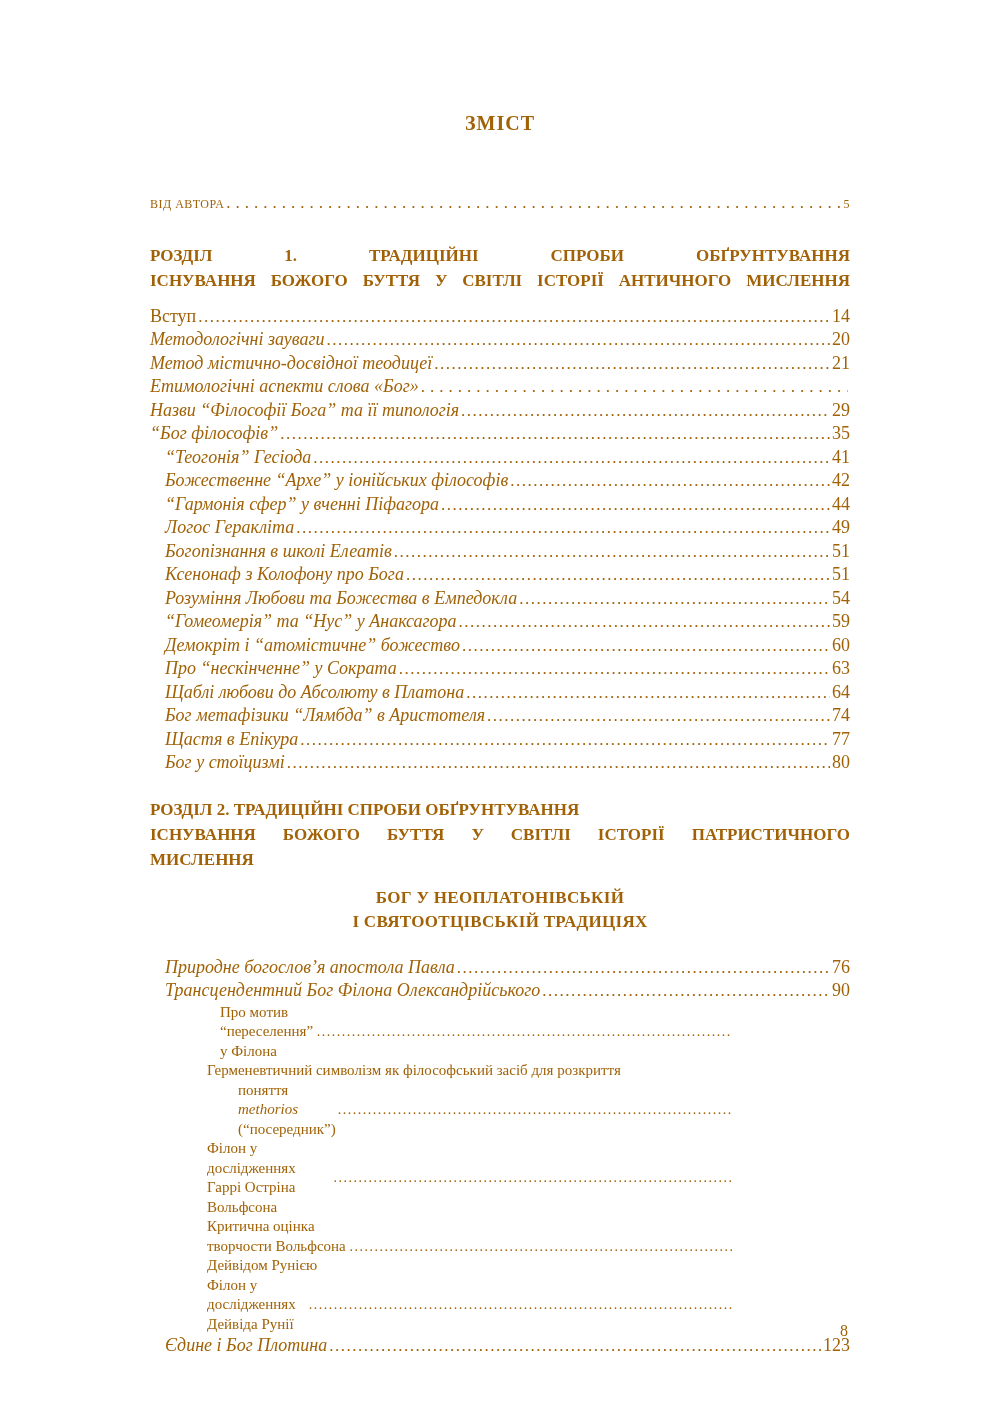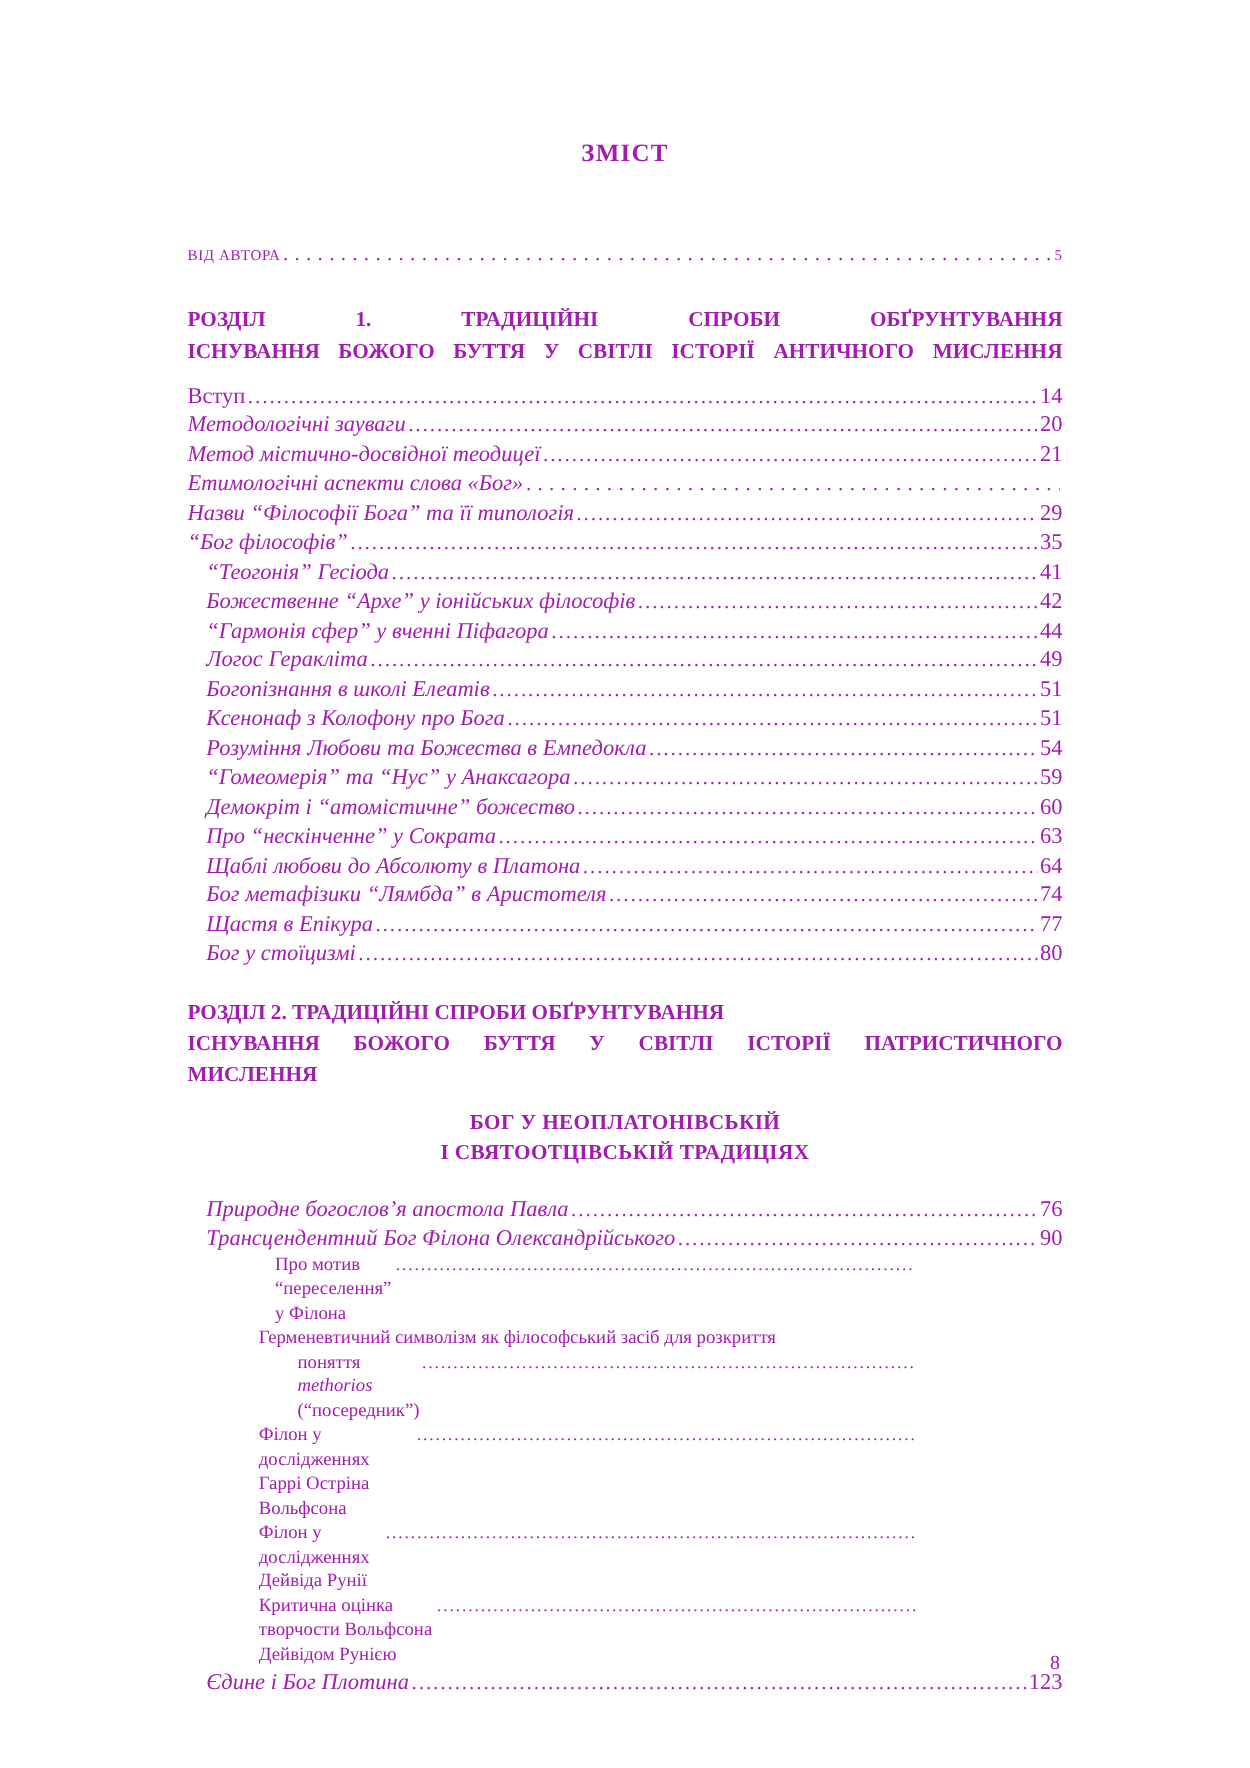--- a/index.html
+++ b/index.html
@@ -2,21 +2,21 @@
 <html><head>
 <meta charset="utf-8">
 <style>
   html,body { margin:0; padding:0; background:#ffffff; }
   .page {
     position:relative;
     width:1000px; height:1414px;
     box-sizing:border-box;
     padding:112px 150px 0 150px;
     background:#fff;
-    color:#a21caf;
+    color:#a16207;
     font-family:"Liberation Serif", serif;
     overflow:hidden;
   }
   .doc-title {
     font-size:20px; font-weight:bold; text-align:center;
     letter-spacing:1px; margin:0 0 56px 0;
   }
   
   .row { display:flex; align-items:baseline; font-size:18px; line-height:23.5px; }
   .row .t { white-space:nowrap; }
@@ -36,21 +36,21 @@
   .ch1 { margin-bottom:12px; }
   .ch2 { margin-top:22px; }
 
   .section-heading {
     font-weight:bold; font-size:17px; text-align:center;
     line-height:24px; margin:20px 0 28px 0; letter-spacing:0.3px;
   }
   .section-heading.two-line { margin:14px 0 22px 0; }
 
   .toc { margin:0; }
-  .toc.indent .row { padding-left:15px; }
+  .toc.indent .row { padding-left:15px;align-items:center; }
 
   
   .row.sub { font-size:15px; line-height:19.5px; }
   .row.sub .t { white-space:normal; }
   .row.sub .leader { margin-right:118px; }
   .row.sub .leader::after { font-size:14px; letter-spacing:1.5px; }
   .sub-indent-a { padding-left:70px !important; }
   .sub-indent-b { padding-left:57px !important; }
   .sub-indent-c { padding-left:88px !important; }
   .wrap-line1 { font-size:15px; line-height:19.5px; padding-left:57px; }
@@ -221,27 +221,27 @@
     <div class="row sub sub-indent-c">
       <span class="t"><span>поняття </span><span class="em-term">methorios</span><span> (“посередник”) </span></span>
       <span class="leader"></span>
     </div>
 
     <div class="row sub sub-indent-b">
       <span class="t">Філон у дослідженнях Гаррі Остріна Вольфсона</span>
       <span class="leader"></span>
     </div>
     <div class="row sub sub-indent-b">
+      <span class="t">Критична оцінка творчости Вольфсона Дейвідом Рунією</span>
+      <span class="leader"></span>
+    </div>
+    <div class="row sub sub-indent-b">
       <span class="t">Філон у дослідженнях Дейвіда Рунії</span>
       <span class="leader"></span>
     </div>
-    <div class="row sub sub-indent-b">
-      <span class="t">Критична оцінка творчости Вольфсона Дейвідом Рунією</span>
-      <span class="leader"></span>
-    </div>
 
     <div class="row italic">
       <span class="t">Єдине і Бог Плотина</span>
       <span class="leader"></span>
       <span class="pg">123</span>
     </div>
 
   </div>
 
   <div class="folio">8</div>

